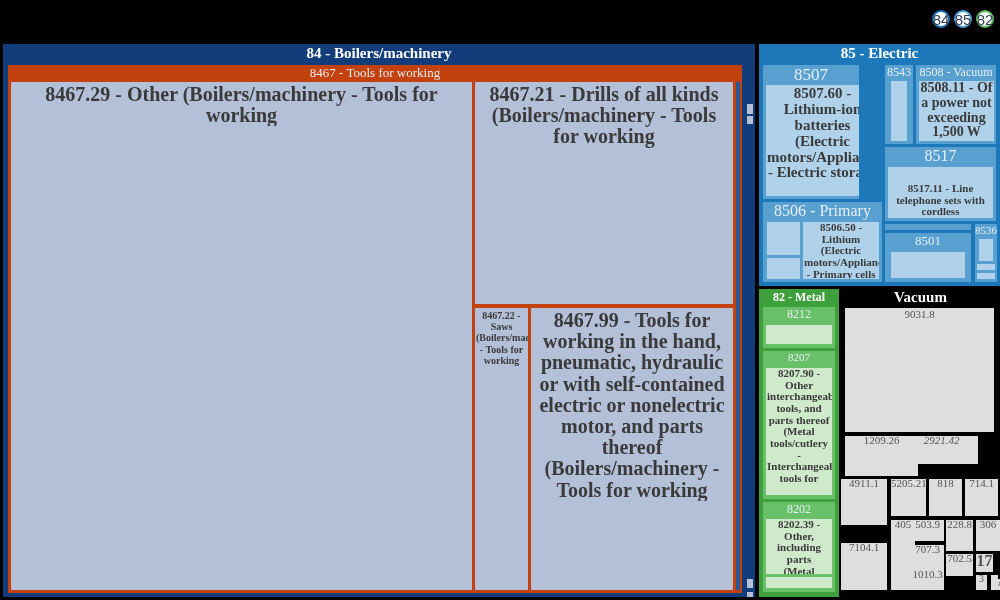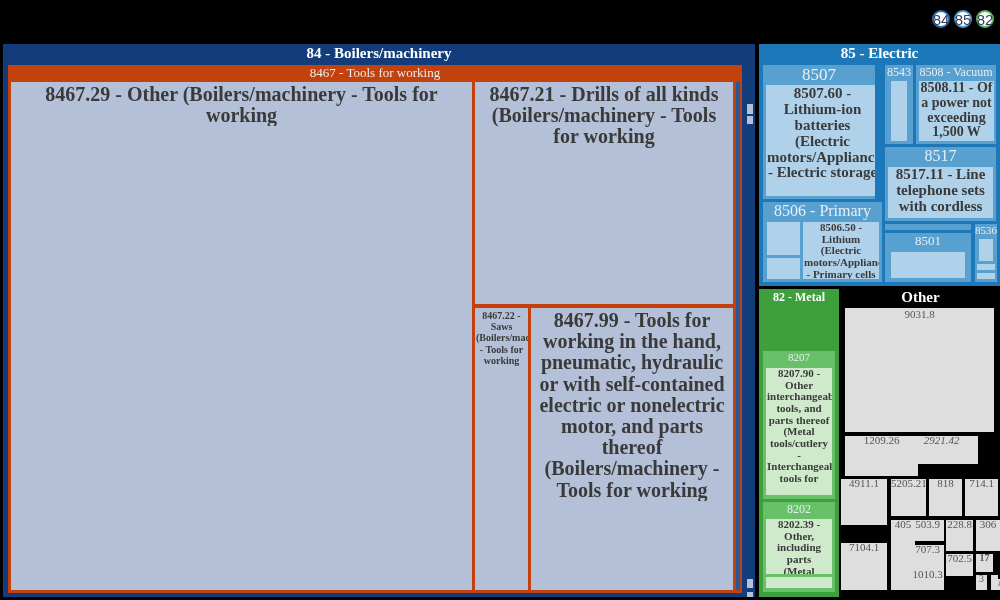--- a/index.html
+++ b/index.html
@@ -100,21 +100,21 @@
     <div class="leaf c84-leaf" style="left:744px; top:60px; width:6px; height:10px;"></div>
     <div class="leaf c84-leaf" style="left:744px; top:72px; width:6px; height:8px;"></div>
     <div class="leaf c84-leaf" style="left:744px; top:535px; width:6px; height:9px;"></div>
     <div class="leaf c84-leaf" style="left:744px; top:548px; width:6px; height:8px;"></div>
 
   </div>
 
   <div class="grp c85-outer" style="left:759px; top:44px; width:241px; height:242px;">
     <div class="grp-title" style="top:1px; font-size:15px;">85 - Electric</div>
 
-    <div class="grp c85-mid" style="left:4px; top:21px; width:112px; height:134px;">
+    <div class="grp c85-mid" style="left:4px; top:21px; width:96px; height:134px;">
       <div class="sub-title" style="top:0px; font-size:17px;">8507</div>
       <div class="leaf c85-leaf" style="left:3px; top:20px; width:113px; height:111px;">
         <div class="leaf-label" style="top:1px; font-size:15px; padding:0 1px;">8507.60 - Lithium-ion batteries (Electric motors/Appliances - Electric storage</div>
       </div>
     </div>
 
     <div class="grp c85-mid" style="left:126px; top:21px; width:28px; height:79px;">
       <div class="sub-title" style="top:0px; font-size:12px;">8543</div>
       <div class="leaf c85-leaf" style="left:6px; top:16px; width:16px; height:60px;"></div>
     </div>
@@ -131,21 +131,21 @@
       <div class="leaf c85-leaf" style="left:4px; top:20px; width:33px; height:33px;"></div>
       <div class="leaf c85-leaf" style="left:4px; top:56px; width:33px; height:21px;"></div>
       <div class="leaf c85-leaf" style="left:40px; top:20px; width:76px; height:57px;">
         <div class="leaf-label" style="top:0px; font-size:11px; padding:0 1px;">8506.50 - Lithium (Electric motors/Appliances - Primary cells and</div>
       </div>
     </div>
 
     <div class="grp c85-mid" style="left:126px; top:103px; width:111px; height:74px;">
       <div class="sub-title" style="top:0px; font-size:16px;">8517</div>
       <div class="leaf c85-leaf" style="left:3px; top:20px; width:105px; height:51px;">
-        <div class="leaf-label" style="top:0px; font-size:15px; padding:0 1px;">8517.11 - Line telephone sets with cordless</div>
+        <div class="leaf-label" style="top:16px; font-size:11px; padding:0 1px;">8517.11 - Line telephone sets with cordless</div>
       </div>
     </div>
 
     <div class="leaf c85-mid" style="left:126px; top:180px; width:86px; height:6px;"></div>
 
     <div class="grp c85-mid" style="left:126px; top:189px; width:86px; height:49px;">
       <div class="sub-title" style="top:0px; font-size:13px;">8501</div>
       <div class="leaf c85-leaf" style="left:6px; top:19px; width:74px; height:26px;"></div>
     </div>
 
@@ -153,39 +153,43 @@
       <div class="sub-title" style="top:0px; font-size:11px;">8536</div>
       <div class="leaf c85-leaf" style="left:4px; top:15px; width:14px; height:22px;"></div>
       <div class="leaf c85-leaf" style="left:2px; top:40px; width:18px; height:6px;"></div>
       <div class="leaf c85-leaf" style="left:2px; top:49px; width:18px; height:6px;"></div>
     </div>
   </div>
 
   <div class="grp c82-outer" style="left:759px; top:289px; width:80px; height:308px;">
     <div class="grp-title" style="top:1px; font-size:12px;">82 - Metal</div>
 
+    <div class="grp c82-mid" style="left:4px; top:18px; width:72px; height:41px;">
+      <div class="sub-title" style="top:0px; font-size:12px;">8212</div>
+      <div class="leaf c82-leaf" style="left:3px; top:18px; width:66px; height:19px;"></div>
+    </div>
 
     <div class="grp c82-mid" style="left:4px; top:62px; width:72px; height:148px;">
       <div class="sub-title" style="top:0px; font-size:11px;">8207</div>
       <div class="leaf c82-leaf" style="left:3px; top:17px; width:66px; height:127px;">
         <div class="leaf-label" style="top:0px; font-size:11px; padding:0 1px;">8207.90 - Other interchangeable tools, and parts thereof (Metal tools/cutlery - Interchangeable tools for</div>
       </div>
     </div>
 
     <div class="grp c82-mid" style="left:4px; top:213px; width:72px; height:90px;">
       <div class="sub-title" style="top:0px; font-size:12px;">8202</div>
       <div class="leaf c82-leaf" style="left:3px; top:17px; width:66px; height:55px;">
         <div class="leaf-label" style="top:0px; font-size:11px; padding:0 7px;">8202.39 - Other, including parts (Metal</div>
       </div>
       <div class="leaf c82-leaf" style="left:3px; top:75px; width:66px; height:11px;"></div>
     </div>
   </div>
 
   <div class="grp cother-outer" style="left:841px; top:289px; width:159px; height:308px;">
-    <div class="cother-title" style="position:absolute; left:0; right:0; top:0; font-size:15px;">Other</div>
+    <div class="cother-title" style="position:absolute; left:0; right:0; top:0; font-size:15px;">Vacuum</div>
 
     <div class="leaf cother-leaf" style="left:4px; top:19px; width:149px; height:124px;">
       <div class="num" style="font-size:11px; top:0px;">9031.8</div>
     </div>
 
     <div class="leaf cother-leaf" style="left:4px; top:147px; width:73px; height:40px;">
       <div class="num" style="font-size:11px;">1209.26</div>
     </div>
 
     <div class="leaf cother-leaf" style="left:64px; top:147px; width:73px; height:28px;font-style:italic;">
@@ -230,21 +234,21 @@
 
     <div class="leaf cother-leaf" style="left:70px; top:256px; width:33px; height:34px;">
       <div class="num" style="font-size:11px;">707.3</div>
     </div>
 
     <div class="leaf cother-leaf" style="left:105px; top:265px; width:27px; height:22px;">
       <div class="num" style="font-size:11px;">702.5</div>
     </div>
 
     <div class="leaf cother-leaf" style="left:135px; top:265px; width:17px; height:18px;">
-      <div class="num" style="font-size:10px;font-weight:bold;">17</div>
+      <div class="num" style="font-size:16px;font-weight:bold;">17</div>
     </div>
 
     <div class="leaf cother-leaf" style="left:70px; top:281px; width:33px; height:20px;">
       <div class="num" style="font-size:11px;">1010.3</div>
     </div>
 
     <div class="leaf cother-leaf" style="left:105px; top:290px; width:27px; height:11px;margin-left:45px;">
       <div class="num" style="font-size:11px;">3000</div>
     </div>
 

